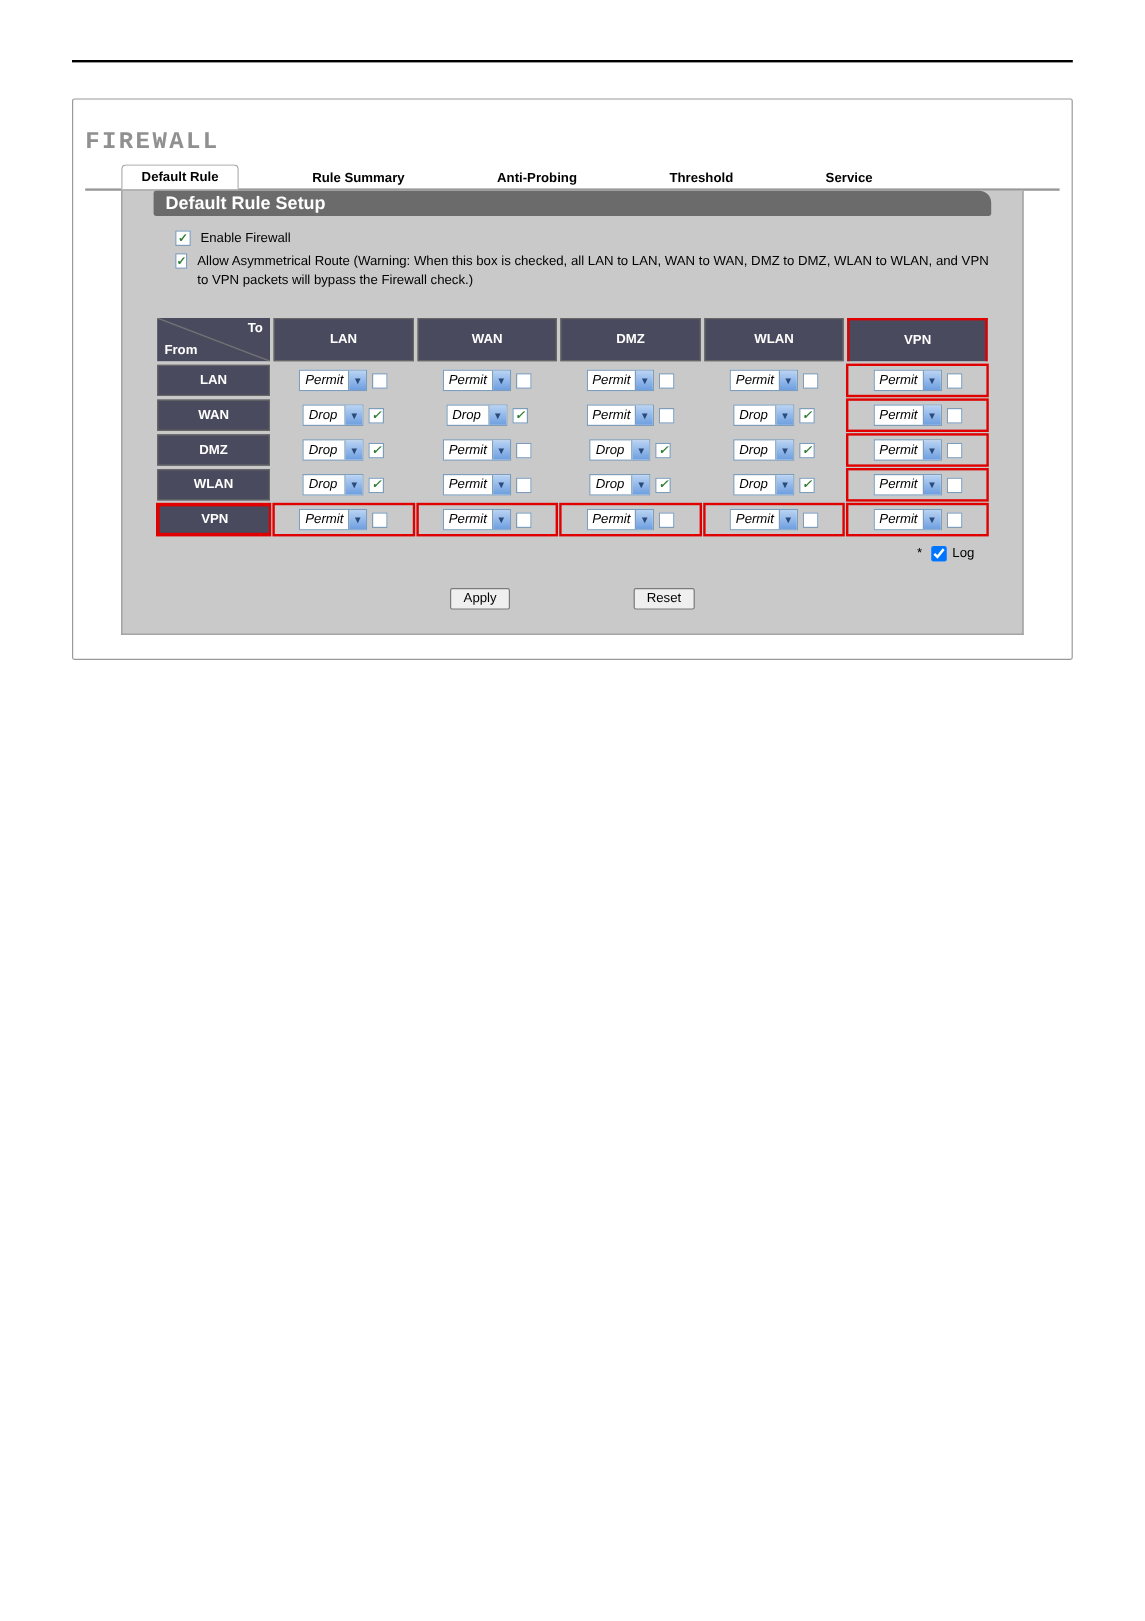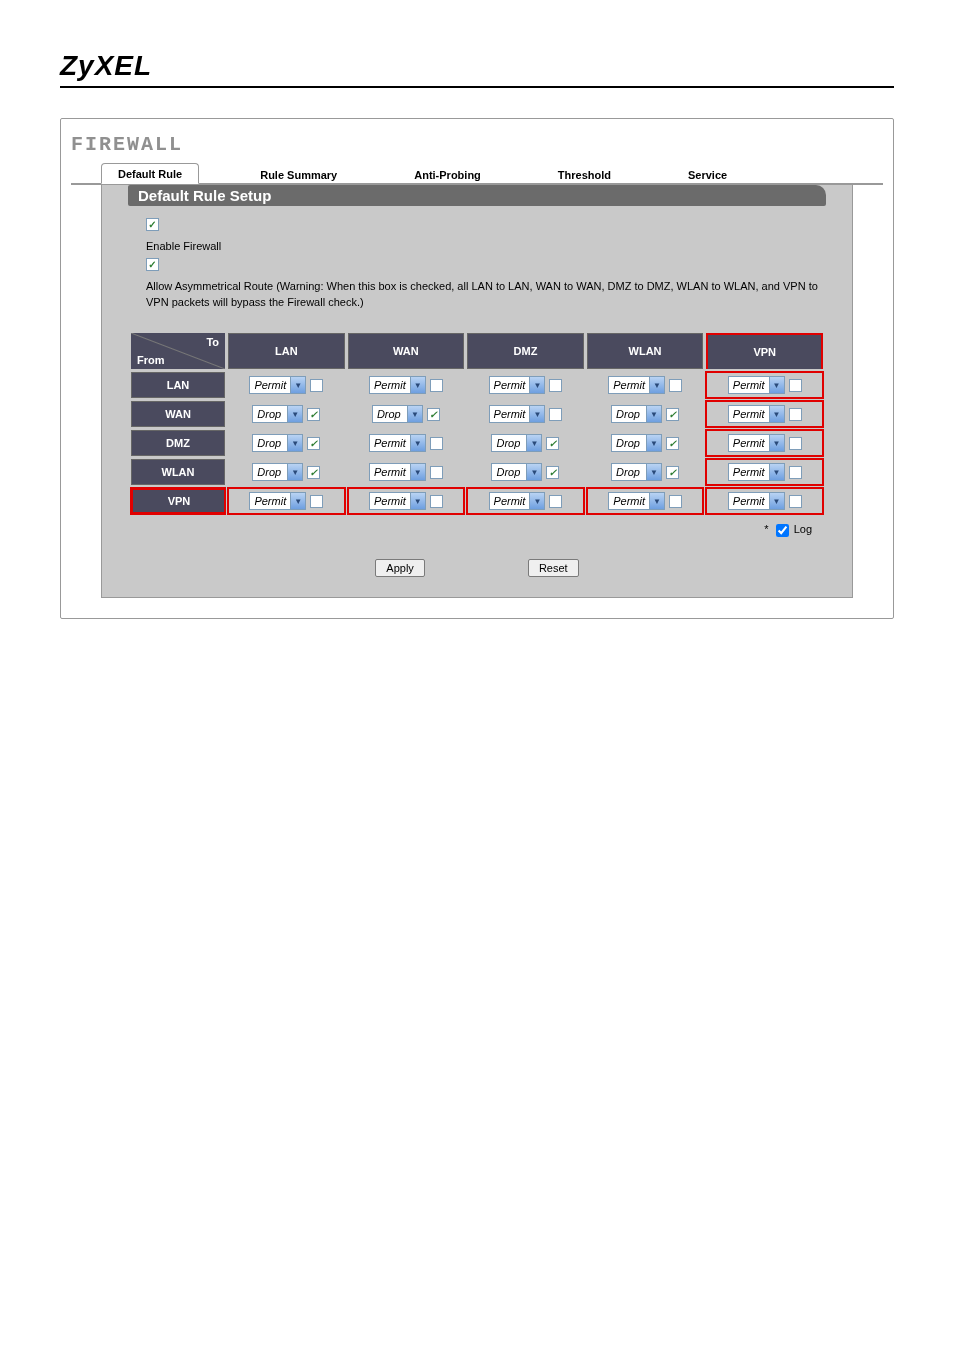--- a/index.html
+++ b/index.html
@@ -24,21 +24,21 @@
     margin-bottom: 4px;
   }
   .hr {
     border: none;
     border-top: 2px solid #000;
     margin: 0 0 30px 0;
   }
   .outer-panel {
     border: 1px solid #999;
     border-radius: 2px;
-    padding: 14px 10px 20px 10px;
+    padding: 24px 10px 20px 10px;
     background: #fff;
   }
   .page-title {
     font-family: "Courier New", monospace;
     font-weight: bold;
     font-size: 20px;
     color: #909090;
     letter-spacing: 2px;
     margin-bottom: 6px;
   }
@@ -90,21 +90,20 @@
   }
   .checks {
     padding: 12px 20px 16px 44px;
     font-size: 11px;
   }
   .check-row {
     display: flex;
     align-items: flex-start;
     gap: 8px;
     margin-bottom: 4px;
-    flex-direction: column;
   }
   .check-row .lbl {
     line-height: 1.4;
   }
 
   .firewall-table {
     margin: 0 26px;
     border-collapse: separate;
     border-spacing: 3px;
     width: calc(100% - 52px);
@@ -234,21 +233,20 @@
     padding: 2px 10px;
     font-size: 11px;
     cursor: pointer;
     margin: 0 50px;
   }
 </style>
 </head>
 <body>
 
 <div class="page">
-  <div class="logo">ZyXEL</div>
   <hr class="hr">
 
   <div class="outer-panel">
     <div class="page-title">FIREWALL</div>
 
     <div class="tabs-row">
       <div class="tab active">Default Rule</div>
       <div class="tab">Rule Summary</div>
       <div class="tab">Anti-Probing</div>
       <div class="tab">Threshold</div>

